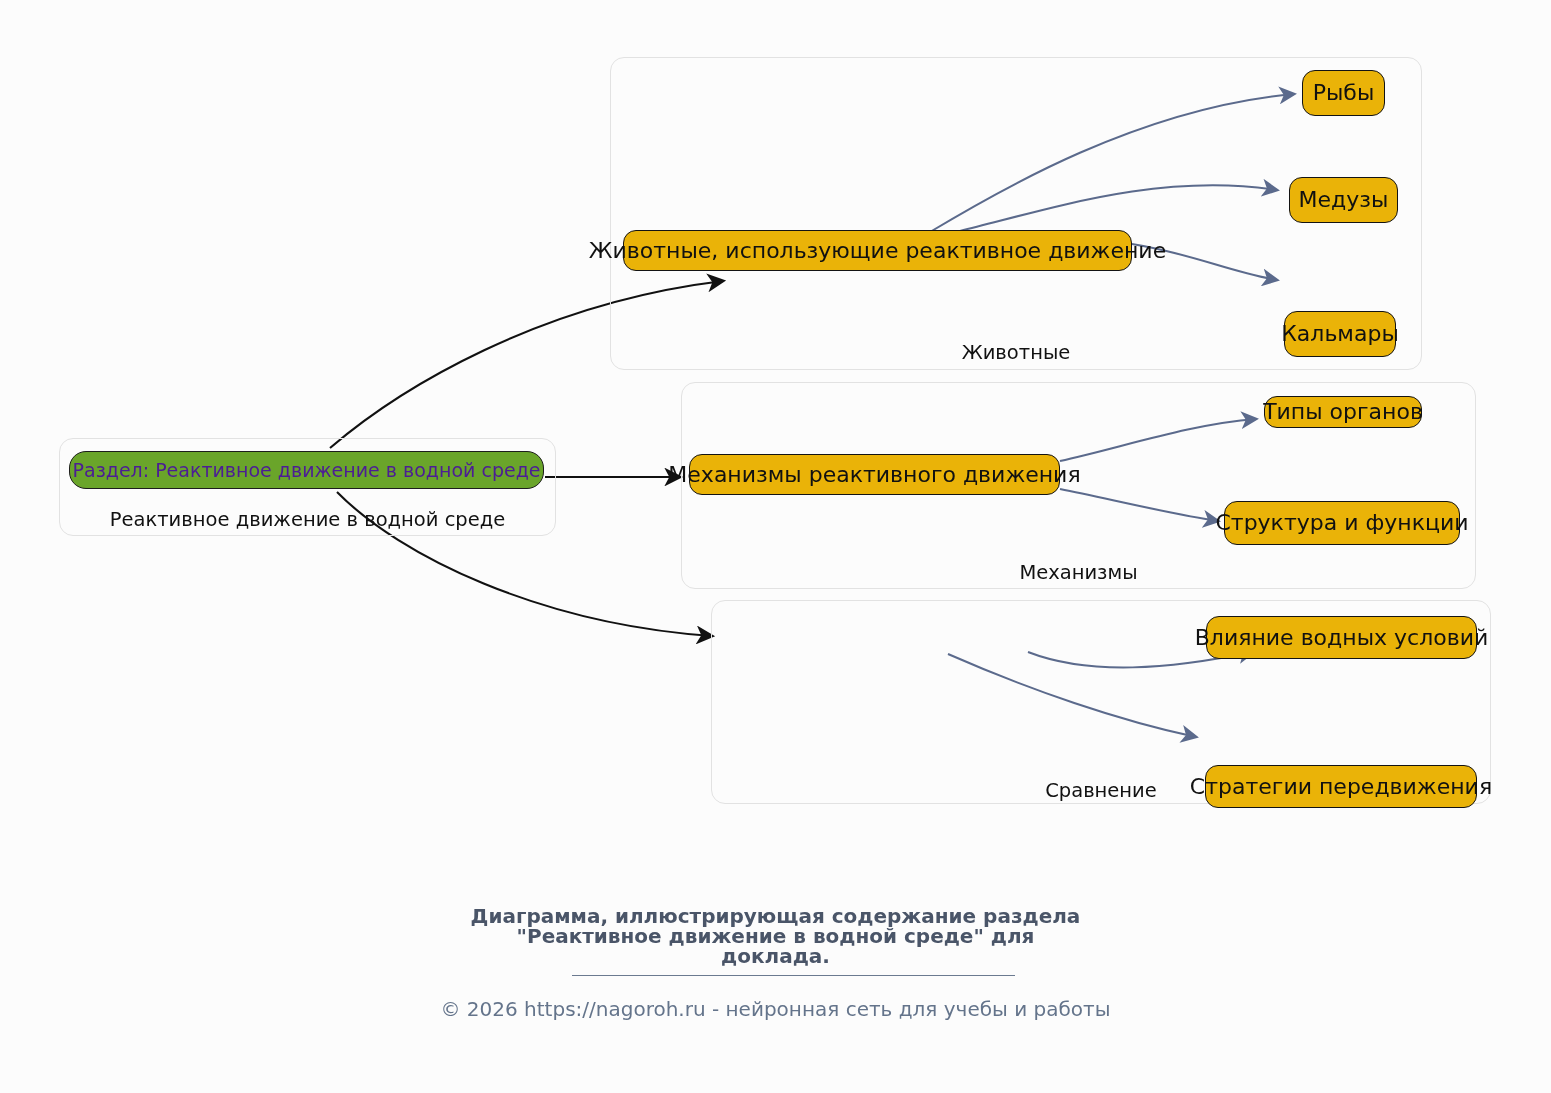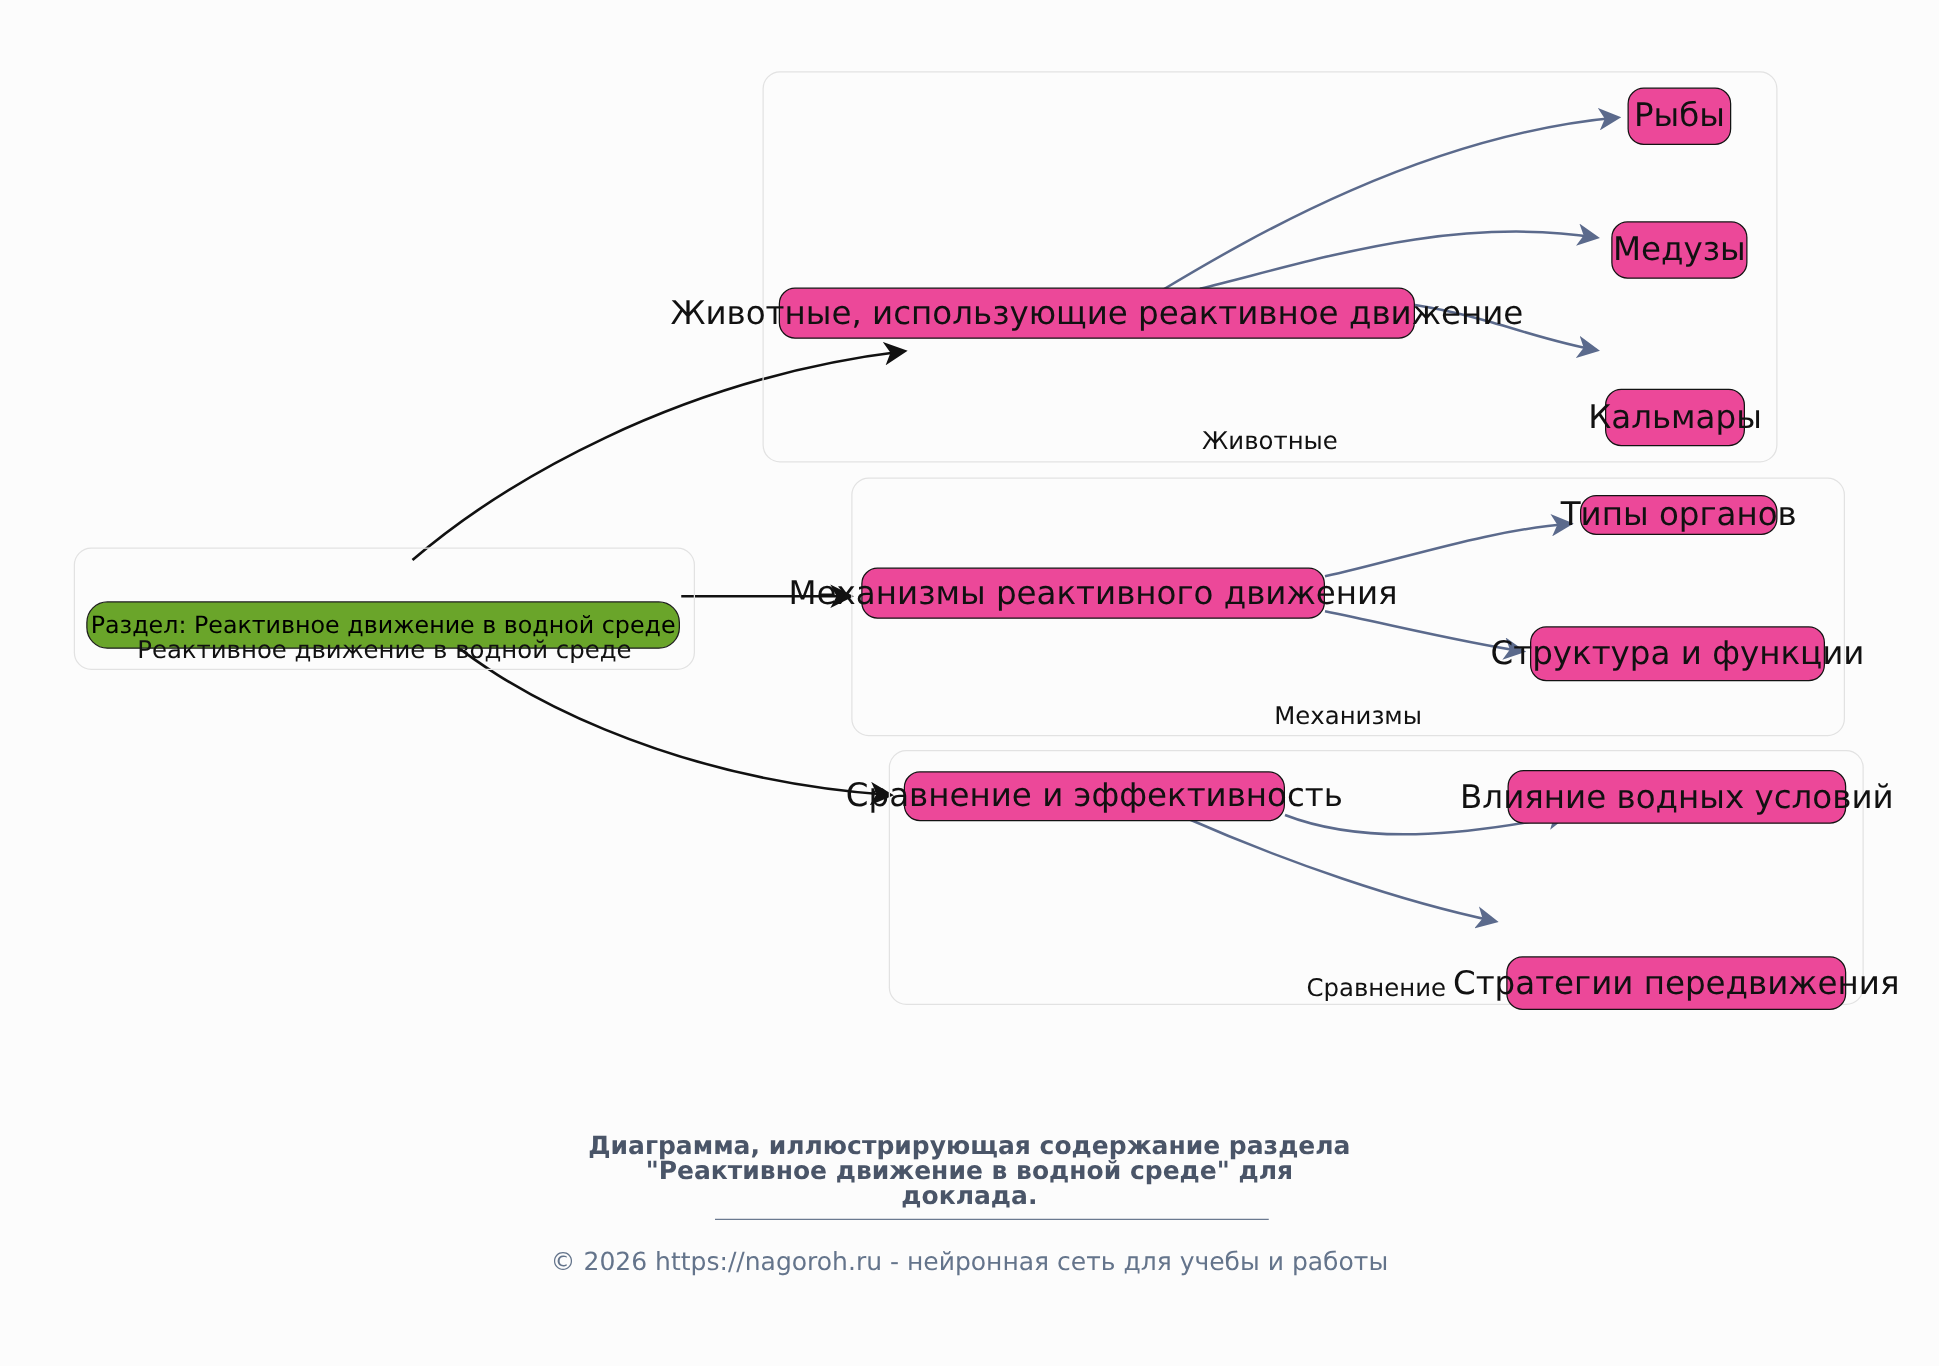--- a/index.html
+++ b/index.html
@@ -42,37 +42,36 @@
     white-space: nowrap;
     text-align: center;
     font-family: "DejaVu Sans", sans-serif;
   }
   
   .node {
     position: absolute;
     box-sizing: border-box;
     border: 1.7px solid #131313;
     border-radius: 13px;
-    background: #ec4899;
+    background: #eab308;
     color: #111111;
     display: flex;
     align-items: center;
     justify-content: center;
-    font-size: 26px;
+    font-size: 22px;
     line-height: 1;
     white-space: nowrap;
     padding: 0 12px;
   }
   .node.root-node {
     background: #6aa52a;
     border: 1.9px solid #1d1d1d;
     border-radius: 17px;
     font-size: 19px;
-    color: #000000;
-    margin-top: 30px;
+    color: #4c1d95;
   }
   
   .caption {
     position: absolute;
     left: 0;
     width: 1551px;
     text-align: center;
     color: #4a5568;
     font-weight: bold;
     font-size: 20px;
@@ -162,23 +161,20 @@
   <div class="node" style="left:689px; top:454px; width:371px; height:41px;">
     <span>Механизмы реактивного движения</span>
   </div>
   <div class="node" style="left:1264px; top:396px; width:158px; height:32px;">
     <span>Типы органов</span>
   </div>
   <div class="node" style="left:1224px; top:501px; width:236px; height:44px;">
     <span>Структура и функции</span>
   </div>
 
-  <div class="node" style="left:723px; top:617px; width:305px; height:40px;">
-    <span>Сравнение и эффективность</span>
-  </div>
   <div class="node" style="left:1206px; top:616px; width:271px; height:43px;text-align:right;">
     <span>Влияние водных условий</span>
   </div>
   <div class="node" style="left:1205px; top:721px; width:272px; height:43px;margin-top:44px;">
     <span>Стратегии передвижения</span>
   </div>
 
   <div class="caption" style="top:906px;">Диаграмма, иллюстрирующая содержание раздела</div>
   <div class="caption" style="top:926px;">"Реактивное движение в водной среде" для</div>
   <div class="caption" style="top:946px;">доклада.</div>

